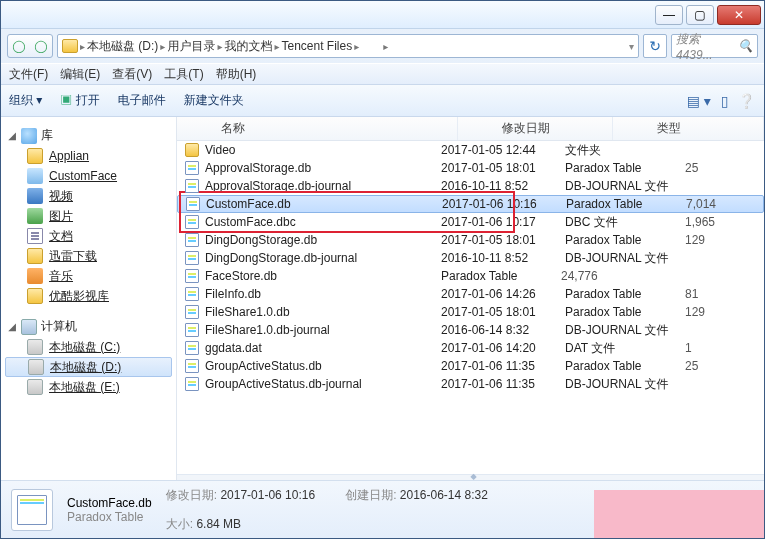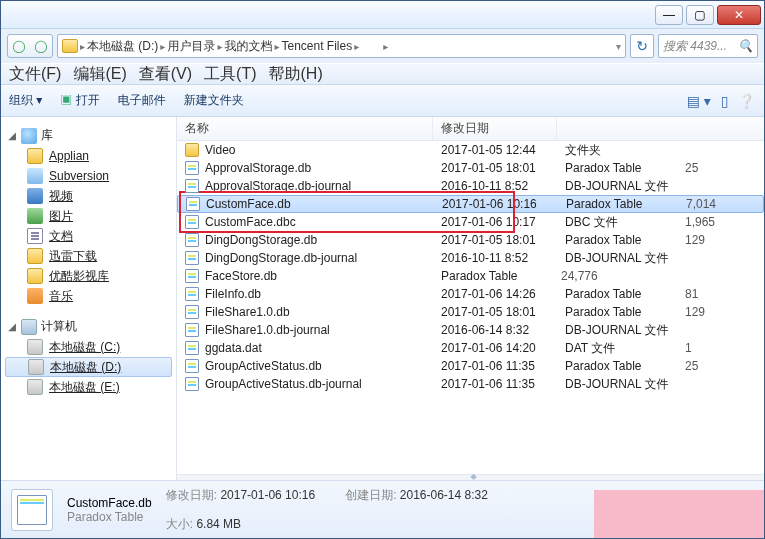--- a/index.html
+++ b/index.html
@@ -9,23 +9,23 @@
   .winbtn { height: 20px; width: 28px; margin-right: 3px; display: flex; align-items: center; justify-content: center; border: 1px solid #a0b4cc; border-radius: 3px; font-size: 12px; background: linear-gradient(#fdfdfd,#e6eefb); cursor: default; }
   .winbtn.close { width: 44px; background: linear-gradient(#e67a73,#c83b2e); color: #fff; border-color: #8e2b23; }
   .addrbar { height: 34px; display: flex; align-items: center; padding: 0 6px; gap: 4px; }
   .navpair { display: flex; border: 1px solid #9db6d4; border-radius: 3px; height: 24px; background: linear-gradient(#fff,#e8f0fa); }
   .navpair span { width: 22px; display: flex; align-items: center; justify-content: center; font-size: 12px; color: #4a6; }
   .addrseg { flex: 1; height: 24px; border: 1px solid #9db6d4; background: #fff; border-radius: 2px; display: flex; align-items: center; padding: 0 4px; gap: 2px; font-size: 12px; color: #333; overflow: hidden; }
   .addrseg .crumb { display: flex; align-items: center; gap: 2px; white-space: nowrap; }
   .addrseg .chev { color: #777; font-size: 10px; }
   .foldericon { width: 16px; height: 14px; background: linear-gradient(#ffe9a6,#f4c542); border: 1px solid #caa02e; border-radius: 2px; display: inline-block; }
   .refreshbtn { width: 24px; height: 24px; border: 1px solid #9db6d4; border-radius: 2px; background: #fff; display: flex; align-items: center; justify-content: center; color: #2a6db2; font-size: 14px; }
-  .searchbox { width: 100px; height: 24px; border: 1px solid #9db6d4; background: #fff; border-radius: 2px; display: flex; align-items: center; padding: 0 4px; font-size: 12px; color: #888; font-style: italic; }
+  .searchbox { width: 87px; height: 24px; border: 1px solid #9db6d4; background: #fff; border-radius: 2px; display: flex; align-items: center; padding: 0 4px; font-size: 12px; color: #888; font-style: italic; }
   .searchicon { color: #2a6db2; font-size: 12px; margin-left: auto; }
-  .menubar { height: 22px; background: linear-gradient(#f4f8fd,#e4eefb); border-top: 1px solid #fff; border-bottom: 1px solid #c9d8ec; display: flex; align-items: center; padding: 0 8px; font-size: 16px; gap: 12px; color: #333; }
+  .menubar { height: 22px; background: linear-gradient(#f4f8fd,#e4eefb); border-top: 1px solid #fff; border-bottom: 1px solid #c9d8ec; display: flex; align-items: center; padding: 0 8px; font-size: 12px; gap: 12px; color: #333; }
   .toolbar { height: 32px; background: linear-gradient(#f6fafe,#e2eefc); border-bottom: 1px solid #c9d8ec; display: flex; align-items: center; padding: 0 8px; font-size: 12px; gap: 18px; color: #1b3a66; }
   .toolbar .right { margin-left: auto; display: flex; gap: 10px; align-items: center; color: #3a6aa8; }
   .righticon { font-size: 14px; }
   .body { flex: 1; display: flex; background: #fff; min-height: 0; }
   .sidebar { width: 176px; border-right: 1px solid #e0e7f0; padding: 8px 0; font-size: 12px; color: #222; overflow: auto; }
   .sb-group { margin-bottom: 10px; }
   .sb-head { display: flex; align-items: center; gap: 4px; padding: 2px 6px; }
   .sb-item { display: flex; align-items: center; gap: 6px; padding: 2px 6px 2px 26px; height: 20px; text-decoration: underline; }
   .sb-item.sel { background: linear-gradient(#e8f1fd,#d0e4fb); border: 1px solid #a8c6ed; border-radius: 2px; margin: 0 4px; padding-left: 22px; }
   .tw { width: 10px; text-align: center; color: #666; font-size: 10px; }
@@ -35,21 +35,21 @@
   .ic-vid { background: linear-gradient(#7fb1e8,#3a78c2); border-radius: 2px; }
   .ic-pic { background: linear-gradient(#9fd99f,#4aa14a); border-radius: 2px; }
   .ic-doc { background: #fff; border: 1px solid #88a; border-radius: 1px; position: relative; }
   .ic-doc::after { content:""; position:absolute; left:3px; top:3px; right:3px; height:2px; background:#88a; box-shadow:0 3px 0 #88a,0 6px 0 #88a; }
   .ic-mus { background: linear-gradient(#ffb366,#e88a2e); border-radius: 2px; }
   .ic-drv { background: linear-gradient(#eaeaea,#c8c8c8); border: 1px solid #9aa; border-radius: 2px; }
   .ic-svn { background: linear-gradient(#c8e6ff,#7fb9ea); border-radius: 2px; }
   .ic-comp { background: linear-gradient(#d9e8f7,#a8c2de); border:1px solid #8aa; border-radius:2px; }
   .listpane { flex: 1; display: flex; flex-direction: column; min-width: 0; }
   .colhead { height: 24px; border-bottom: 1px solid #e0e7f0; display: flex; align-items: center; font-size: 12px; color: #444; background: linear-gradient(#fdfdfd,#f2f6fb); }
-  .colhead div { padding: 1px 8px; border-right: 1px solid #e7edf5; height: 100%; display: flex; align-items: center; }
+  .colhead div { padding: 1px 8px; border-right: 1px solid #e7edf5; height: 100%; display: flex; align-items: center; margin-left: 36px; }
   .c-name { width: 256px; }
   .c-date { width: 124px; }
   .c-type { width: 120px; }
   .c-size { flex: 1; justify-content: flex-start; }
   .filelist { flex: 1; overflow: auto; font-size: 12px; position: relative; }
   .row { height: 18px; display: flex; align-items: center; color: #222; }
   .row.sel { background: linear-gradient(#d6e8ff,#c2ddff); border: 1px solid #8ab4e8; border-radius: 2px; }
   .row .cell { padding: 0 8px; overflow: hidden; white-space: nowrap; text-overflow: ellipsis; }
   .row .c-name { display: flex; align-items: center; gap: 6px; }
   .row .c-size { color: #555; }
@@ -140,45 +140,45 @@
             <span class="tw">◢</span>
             <span class="sbicon ic-lib"></span>
             <span>库</span>
           </div>
         <div class="sb-item">
             <span class="sbicon ic-fold"></span>
             <span>Applian</span>
           </div>
         <div class="sb-item">
             <span class="sbicon ic-svn"></span>
-            <span>Subversion</span>
+            <span>CustomFace</span>
           </div>
         <div class="sb-item">
             <span class="sbicon ic-vid"></span>
             <span>视频</span>
           </div>
         <div class="sb-item">
             <span class="sbicon ic-pic"></span>
             <span>图片</span>
           </div>
         <div class="sb-item">
             <span class="sbicon ic-doc"></span>
             <span>文档</span>
           </div>
         <div class="sb-item">
             <span class="sbicon ic-fold"></span>
             <span>迅雷下载</span>
           </div>
         <div class="sb-item">
+            <span class="sbicon ic-mus"></span>
+            <span>音乐</span>
+          </div>
+        <div class="sb-item">
             <span class="sbicon ic-fold"></span>
             <span>优酷影视库</span>
-          </div>
-        <div class="sb-item">
-            <span class="sbicon ic-mus"></span>
-            <span>音乐</span>
           </div>
       </div>
       <div class="sb-group">
         <div class="sb-head">
             <span class="tw">◢</span>
             <span class="sbicon ic-comp"></span>
             <span>计算机</span>
           </div>
         <div class="sb-item">
             <span class="sbicon ic-drv"></span>
@@ -192,20 +192,21 @@
             <span class="sbicon ic-drv"></span>
             <span>本地磁盘 (E:)</span>
           </div>
       </div>
     </div>
 
     <div class="listpane">
       <div class="colhead">
         <div class="c-name">名称</div>
         <div class="c-date">修改日期</div>
+        <div class="c-type">类型</div>
       </div>
       <div class="filelist" id="filelist">
         <div class="redbox" style="left:2px; top:50px; width:336px; height:42px;"></div>
       <div class="row">
             <div class="cell c-name">
               <span class="fi fi-fold"></span>
               <span>Video</span>
             </div>
             <div class="cell c-date">2017-01-05 12:44</div>
             <div class="cell c-type">文件夹</div>

